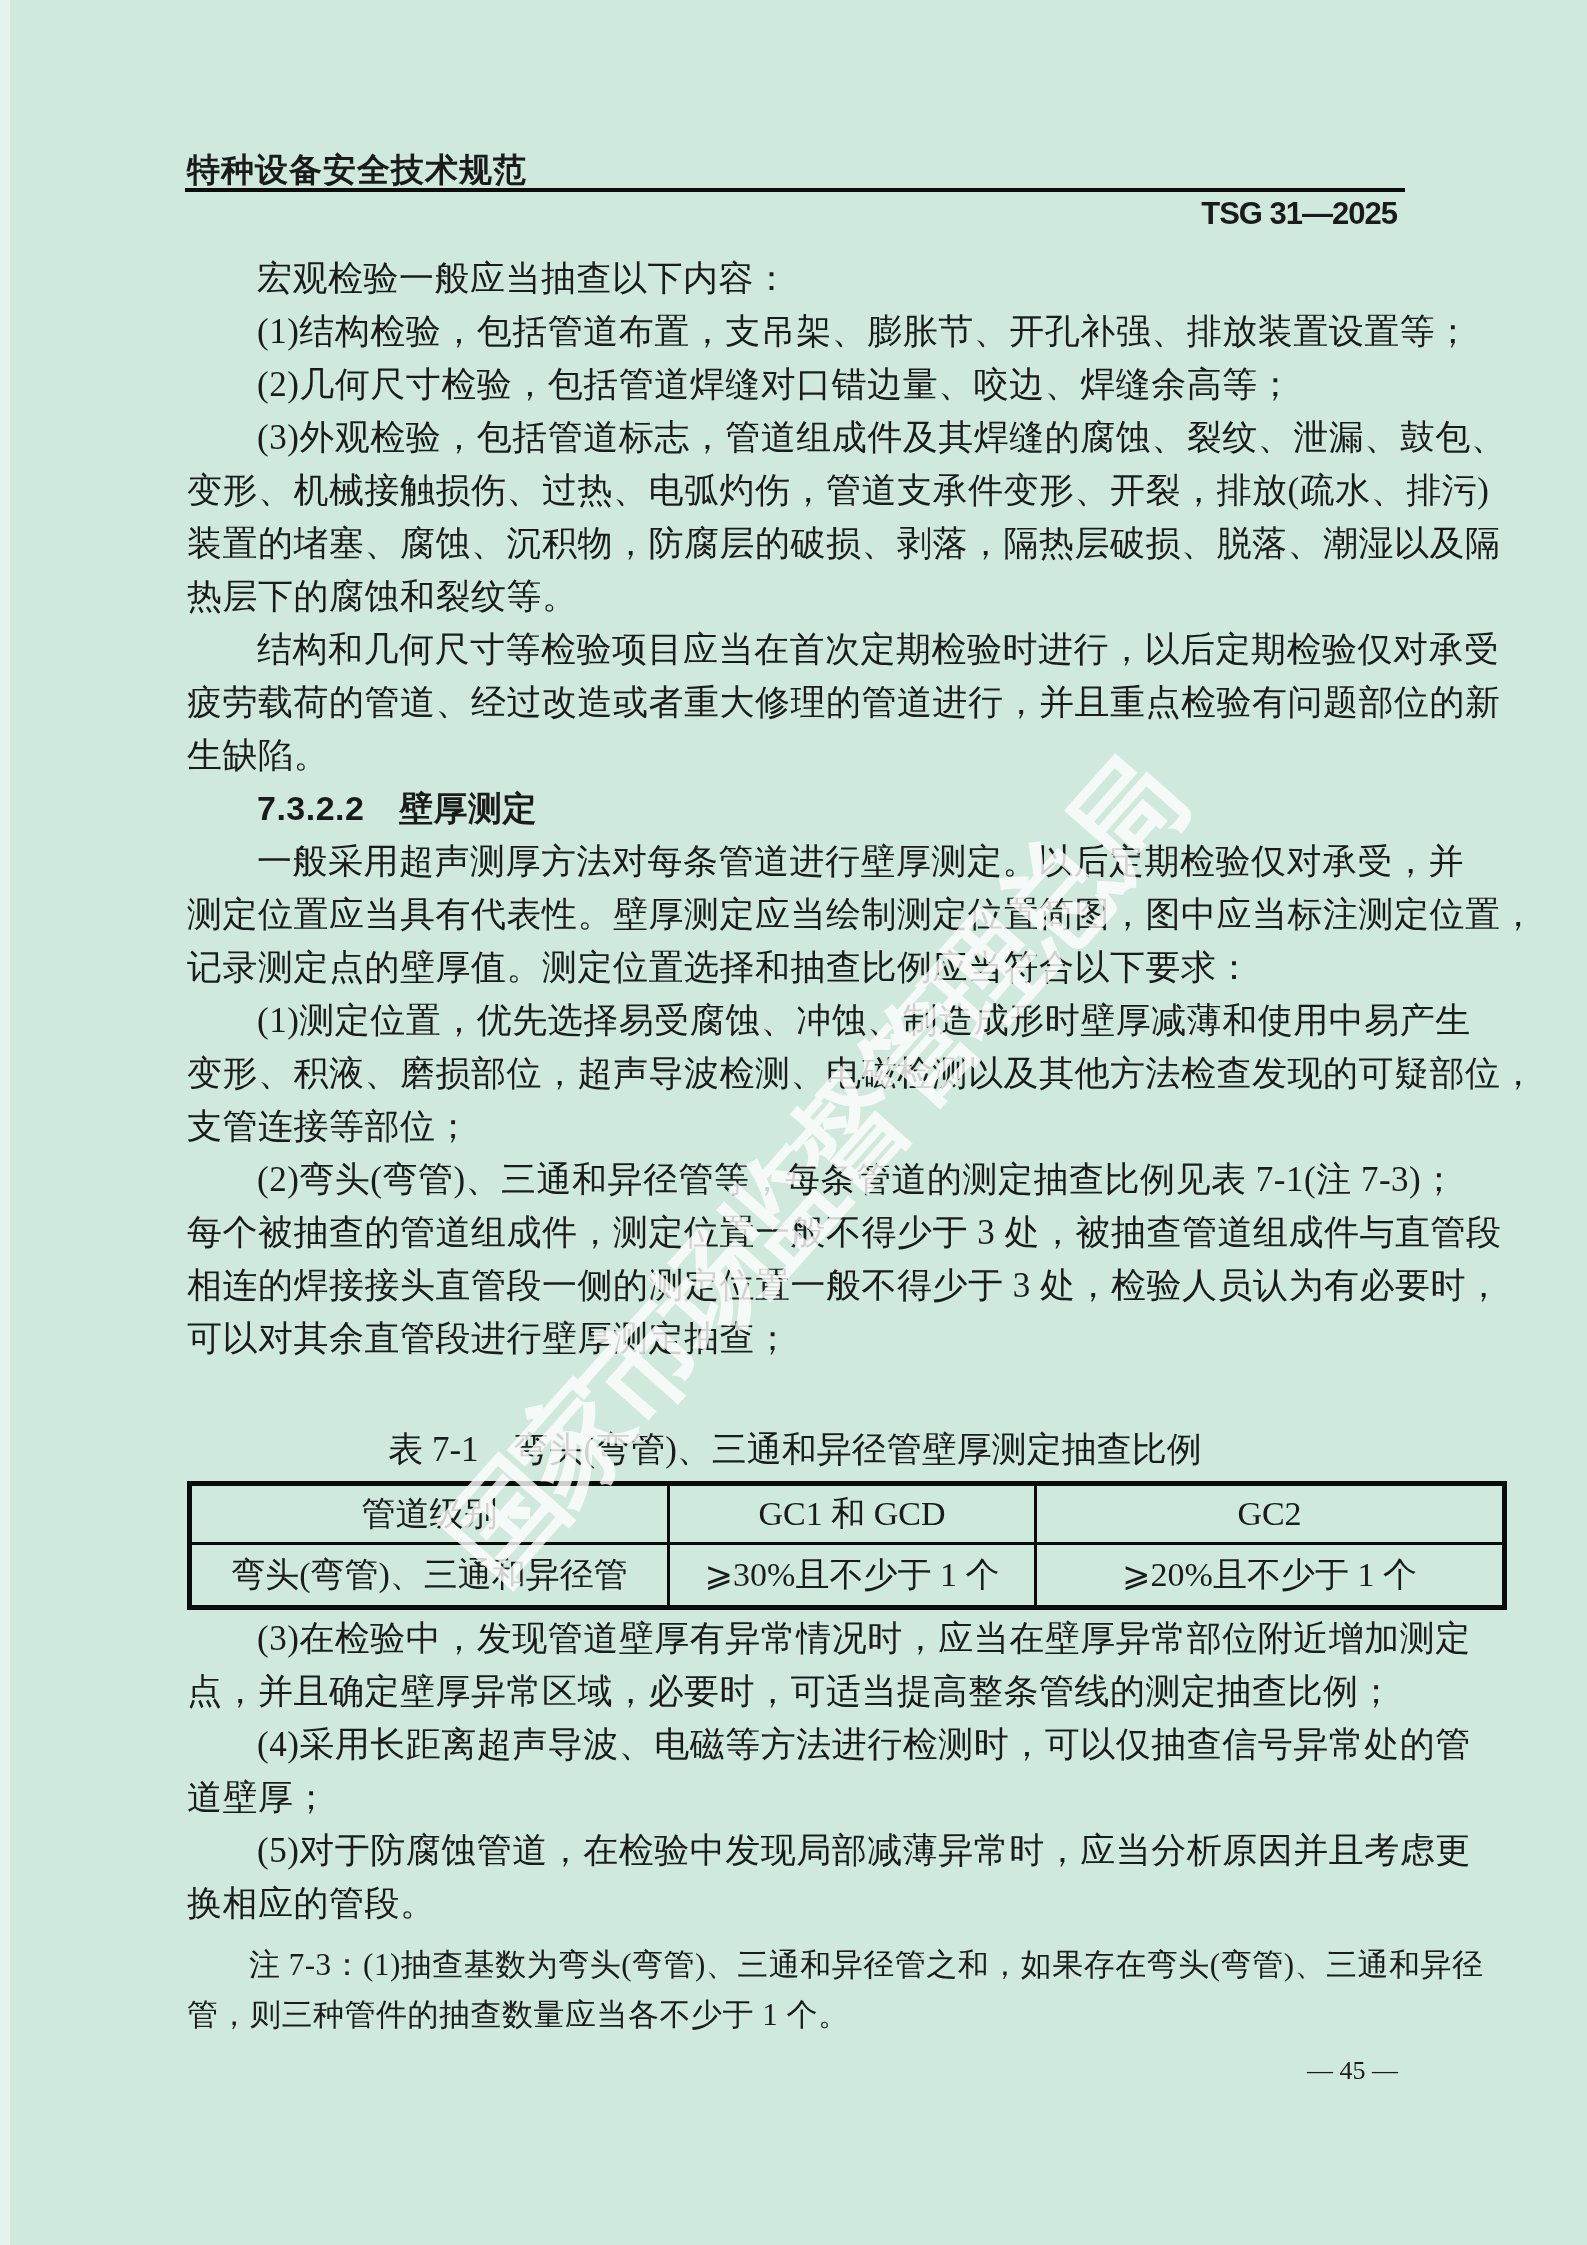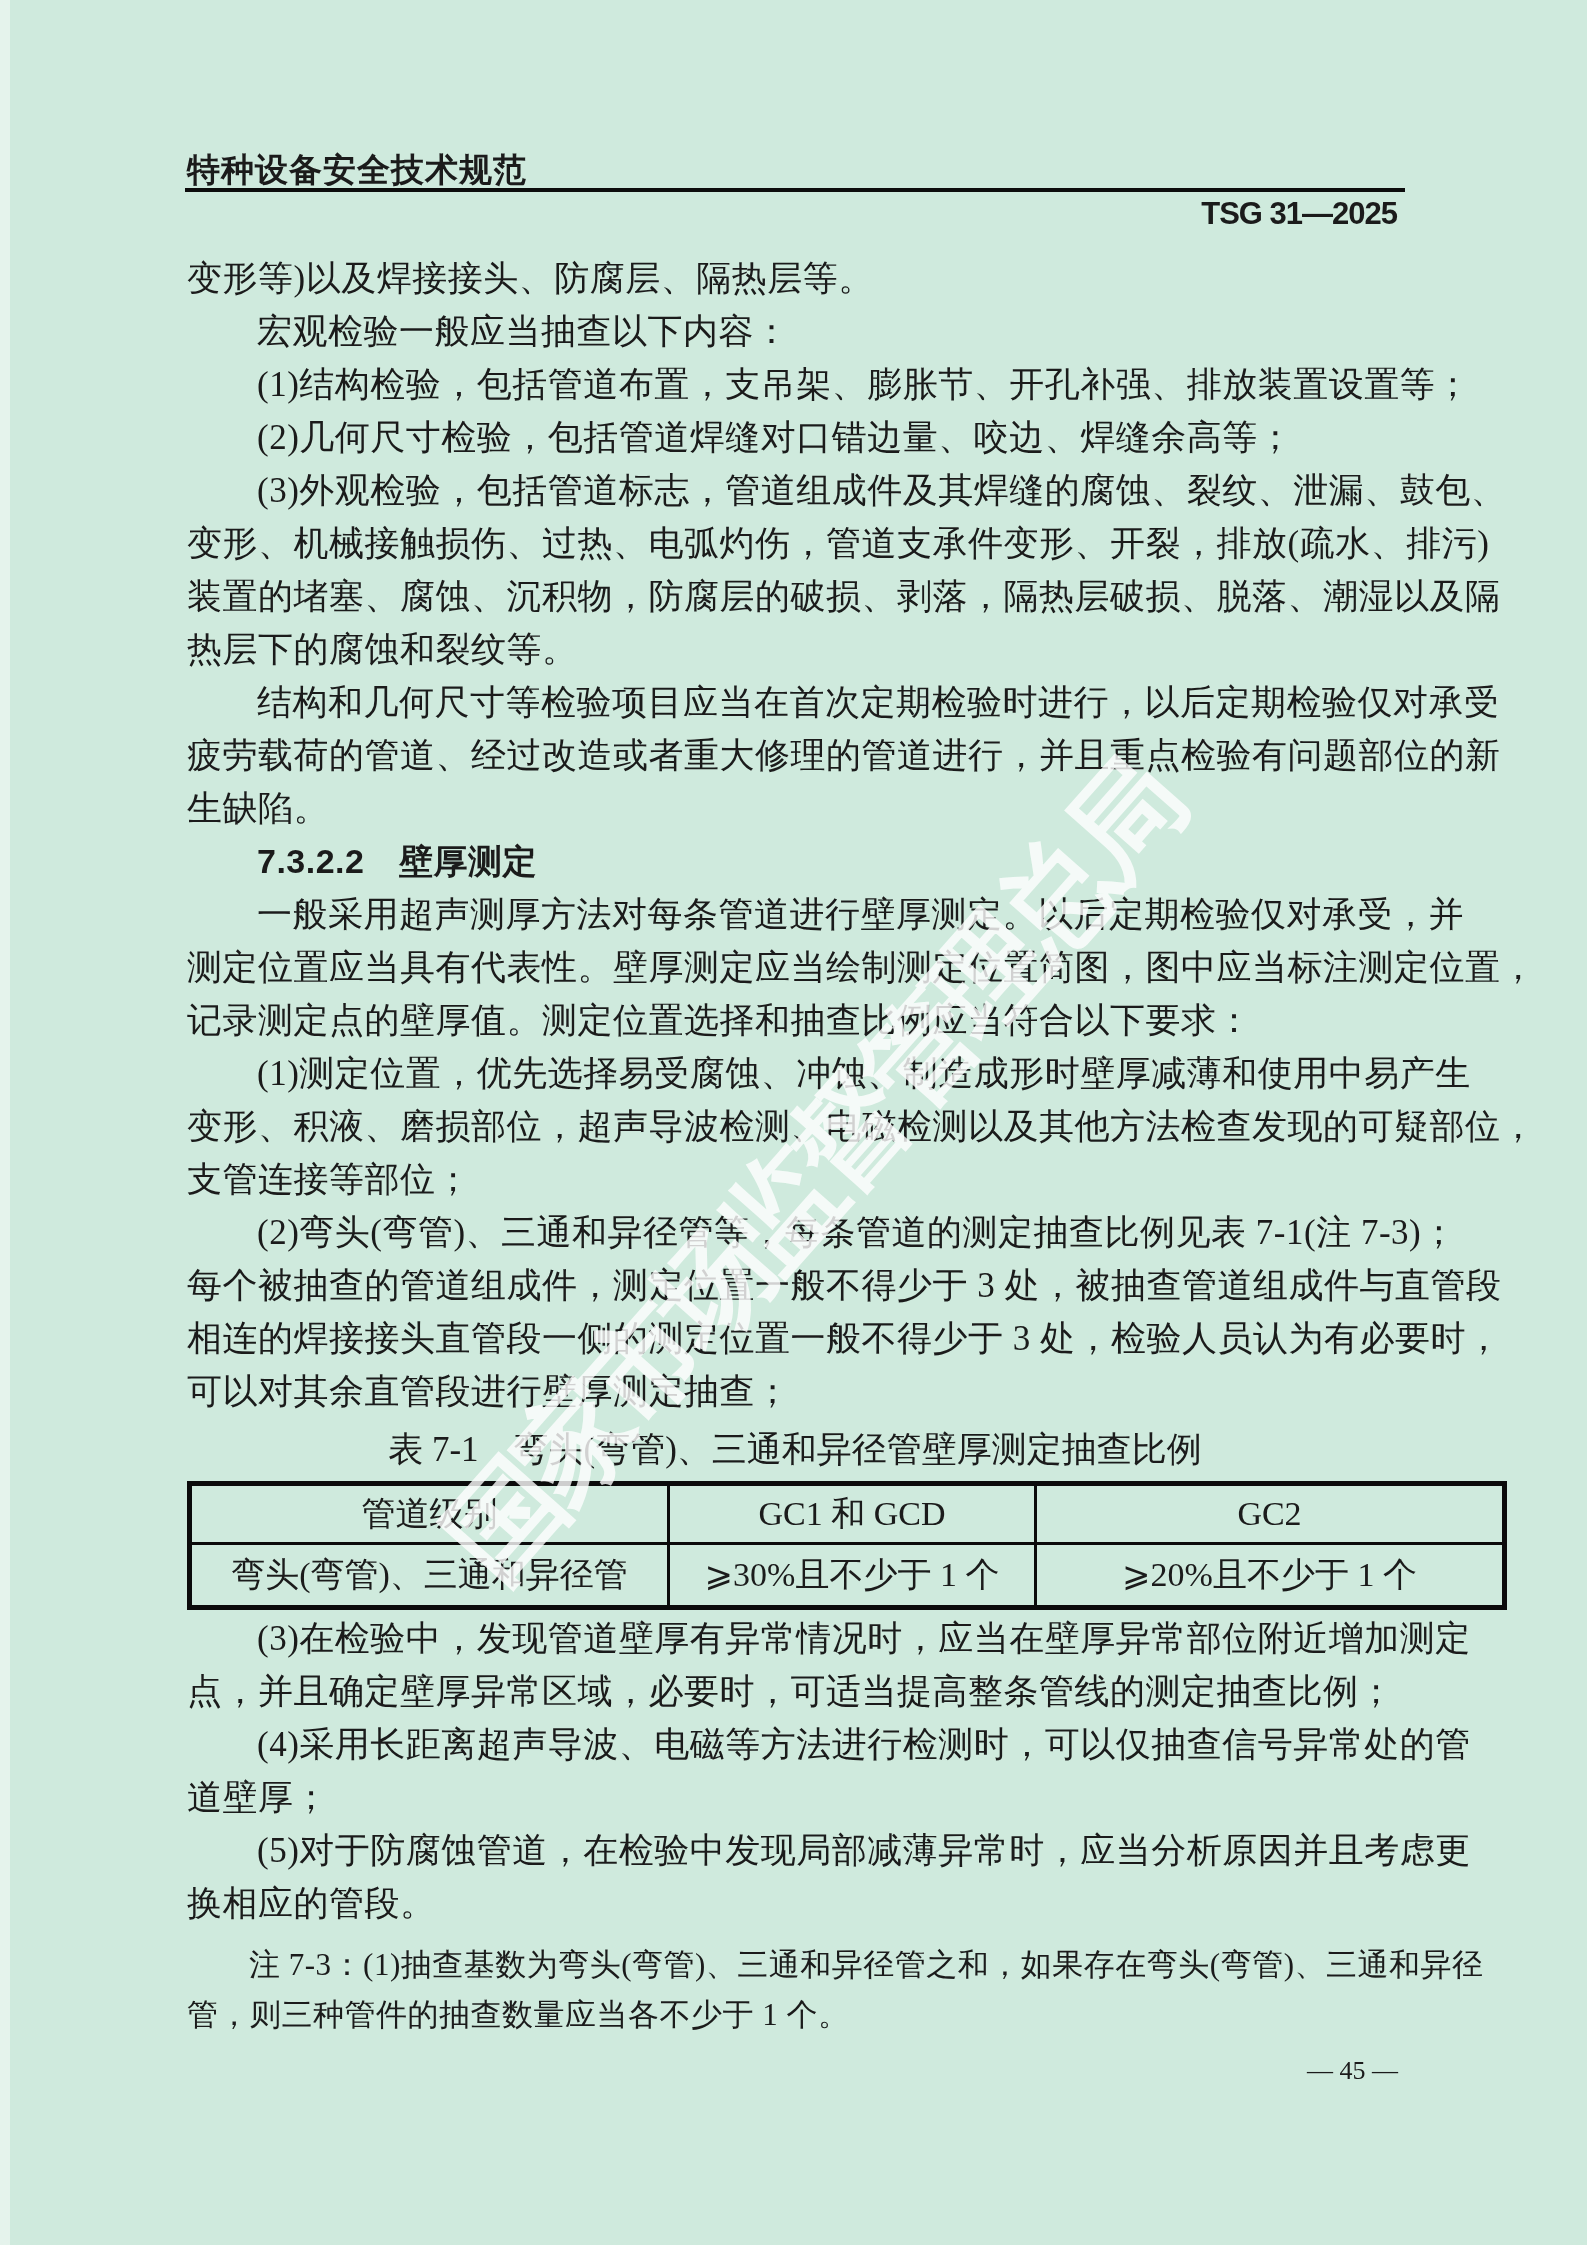--- a/index.html
+++ b/index.html
@@ -61,21 +61,20 @@
 
   <div class="scan-edge"></div>
 
   <div class="hdr">
     <span class="h-left">特种设备安全技术规范</span>
     <span class="h-right">TSG 31—2025</span>
   </div>
   <div class="rule"></div>
 
   <div class="blockA">
-    <div class="bl">变形等)以及焊接接头、防腐层、隔热层等。</div>
     <div class="bl ind">宏观检验一般应当抽查以下内容：</div>
     <div class="bl ind">(1)结构检验，包括管道布置，支吊架、膨胀节、开孔补强、排放装置设置等；</div>
     <div class="bl ind">(2)几何尺寸检验，包括管道焊缝对口错边量、咬边、焊缝余高等；</div>
     <div class="bl ind">(3)外观检验，包括管道标志，管道组成件及其焊缝的腐蚀、裂纹、泄漏、鼓包、</div>
     <div class="bl">变形、机械接触损伤、过热、电弧灼伤，管道支承件变形、开裂，排放(疏水、排污)</div>
     <div class="bl">装置的堵塞、腐蚀、沉积物，防腐层的破损、剥落，隔热层破损、脱落、潮湿以及隔</div>
     <div class="bl">热层下的腐蚀和裂纹等。</div>
     <div class="bl ind">结构和几何尺寸等检验项目应当在首次定期检验时进行，以后定期检验仅对承受</div>
     <div class="bl">疲劳载荷的管道、经过改造或者重大修理的管道进行，并且重点检验有问题部位的新</div>
     <div class="bl">生缺陷。</div>

